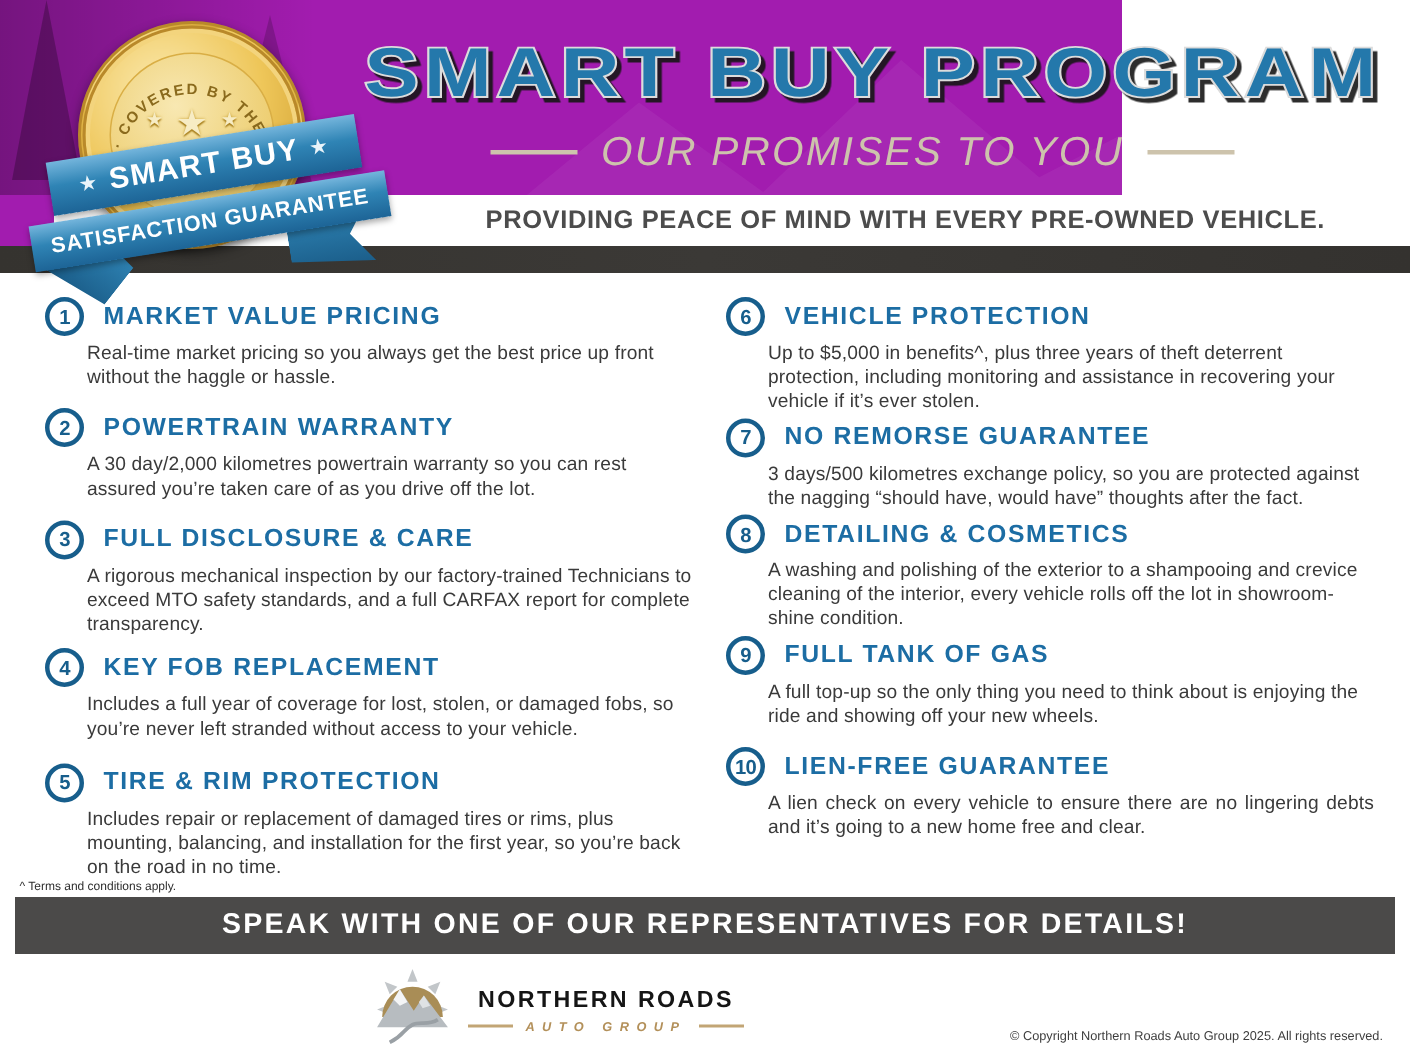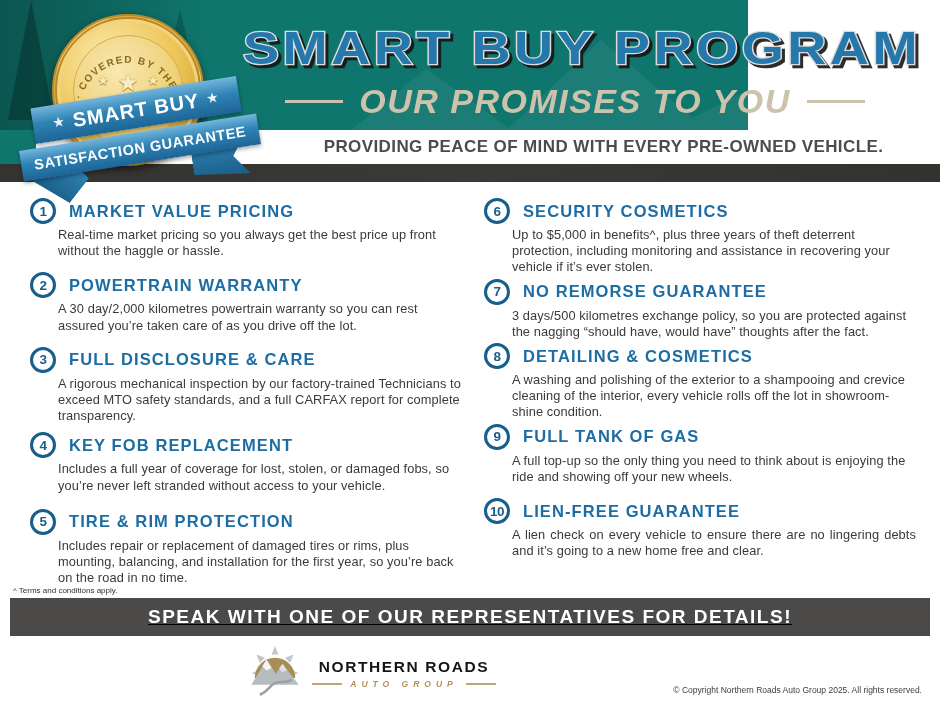--- a/index.html
+++ b/index.html
@@ -1,35 +1,35 @@
 <!DOCTYPE html>
 <html><head>
 <meta charset="utf-8">
 <style>
   * { margin:0; padding:0; box-sizing:border-box; }
   html,body { width:940px; height:705px; }
   body { font-family:"Liberation Sans", sans-serif; background:#fff; }
   .page { position:relative; width:940px; height:705px; background:#fff; overflow:hidden; }
 
   
-  .hero { position:absolute; top:0; left:0; width:748px; height:182px; background:#0f766e; }
+  .hero { position:absolute; top:0; left:0; width:748px; height:182px; background:#a21caf; }
   .hero-shade-left { position:absolute; left:0; top:0; width:300px; height:130px;
     background:linear-gradient(90deg, rgba(0,0,0,0.28), rgba(0,0,0,0) 70%); }
   .hero-tree1 { position:absolute; left:8px; top:0; width:46px; height:120px; background:rgba(0,0,0,0.25);
     clip-path:polygon(50% 0,78% 55%,100% 100%,0 100%,22% 55%); }
   .hero-tree2 { position:absolute; left:150px; top:10px; width:60px; height:120px; background:rgba(0,0,0,0.18);
     clip-path:polygon(50% 0,80% 60%,100% 100%,0 100%,20% 60%); }
   .hero-mountain { position:absolute; right:0; top:40px; width:460px; height:142px; background:rgba(255,255,255,0.05);
     clip-path:polygon(0 100%,30% 20%,48% 62%,68% 0,88% 55%,100% 35%,100% 100%); }
 
   .hero-title-svg { position:absolute; left:232px; top:18px; }
   .hero-sub { position:absolute; left:245px; top:84px; width:660px; height:34px;
     display:flex; align-items:center; justify-content:center; gap:16px; }
   .hero-sub .dash { width:58px; height:3px; background:#cdc3ac; }
-  .hero-sub .sub-text { font-size:34px; font-style:italic; font-weight:bold;
+  .hero-sub .sub-text { font-size:27px; font-style:italic; font-weight:normal;
     color:#cdc3ac; letter-spacing:1.5px; white-space:nowrap; }
 
   .tagline-strip { position:absolute; left:0; top:130px; width:940px; height:34px; background:#ffffff;
     display:flex; align-items:center; justify-content:center; padding-left:195px; z-index:2;margin-left:36px; }
   .tagline-strip .tagline-text { font-size:17px; font-weight:800; color:#4c4c4c; letter-spacing:0.4px; white-space:nowrap; }
   .dark-strip2 { position:absolute; left:0; top:164px; width:940px; height:18px;
     background:linear-gradient(90deg,#35332f,#3b3936 50%,#34322f); z-index:2; }
 
   
   .badge { position:absolute; left:36px; top:6px; width:200px; height:192px; z-index:5; }
@@ -70,21 +70,21 @@
   .col-left  .item:nth-child(1){margin-bottom:13px} .col-left .item:nth-child(2){margin-bottom:13px}
   .col-left  .item:nth-child(3){margin-bottom:8px}  .col-left .item:nth-child(4){margin-bottom:15px}
   .col-right .item:nth-child(1){margin-bottom:3px}  .col-right .item:nth-child(2){margin-bottom:3px}
   .col-right .item:nth-child(3){margin-bottom:3px}  .col-right .item:nth-child(4){margin-bottom:13px}
   .col-right .item:nth-child(5) .item-body { text-align:justify; }
 
   .footnote { position:absolute; left:10px; top:585px; font-size:8px; color:#2e2e2e; background:#fff; padding:1px 3px; }
 
   
   .cta-bar { position:absolute; left:10px; top:598px; width:920px; height:38px; background:#4b4a49;
-    display:flex; align-items:center; justify-content:center;text-decoration:underline; }
+    display:flex; align-items:center; justify-content:center; }
   .cta-text { color:#fff; font-size:19px; font-weight:bold; letter-spacing:1.5px; white-space:nowrap; }
 
   
   .footer { position:absolute; left:0; top:636px; width:940px; height:69px; background:#fff; }
   .logo { position:absolute; left:0; top:10px; width:744px; display:flex; align-items:center; justify-content:center; gap:10px; }
   .logo-text { display:flex; flex-direction:column; align-items:center; }
   .brand-name { font-size:15.5px; font-weight:800; color:#151515; letter-spacing:1.6px; white-space:nowrap; }
   .brand-subrow { display:flex; align-items:center; gap:8px; margin-top:3px;font-style:italic; }
   .brand-subrow .sub-dash { width:30px; height:2px; background:#c2a575; }
   .brand-subtitle { font-size:8.5px; font-weight:bold; color:#b3905a; letter-spacing:5px; white-space:nowrap; }
@@ -188,21 +188,21 @@
         </div>
         <div class="item-body">Includes repair or replacement of damaged tires or rims, plus mounting, balancing, and installation for the first year, so you’re back on the road in no time.</div>
       </div>
 
     </div>
     <div class="col col-right">
 
       <div class="item">
         <div class="item-head">
           <div class="num-circle">6</div>
-          <div class="item-title">SECURITY COSMETICS</div>
+          <div class="item-title">VEHICLE PROTECTION</div>
         </div>
         <div class="item-body">Up to $5,000 in benefits^, plus three years of theft deterrent protection, including monitoring and assistance in recovering your vehicle if it’s ever stolen.</div>
       </div>
 
       <div class="item">
         <div class="item-head">
           <div class="num-circle">7</div>
           <div class="item-title">NO REMORSE GUARANTEE</div>
         </div>
         <div class="item-body">3 days/500 kilometres exchange policy, so you are protected against the nagging “should have, would have” thoughts after the fact.</div>

